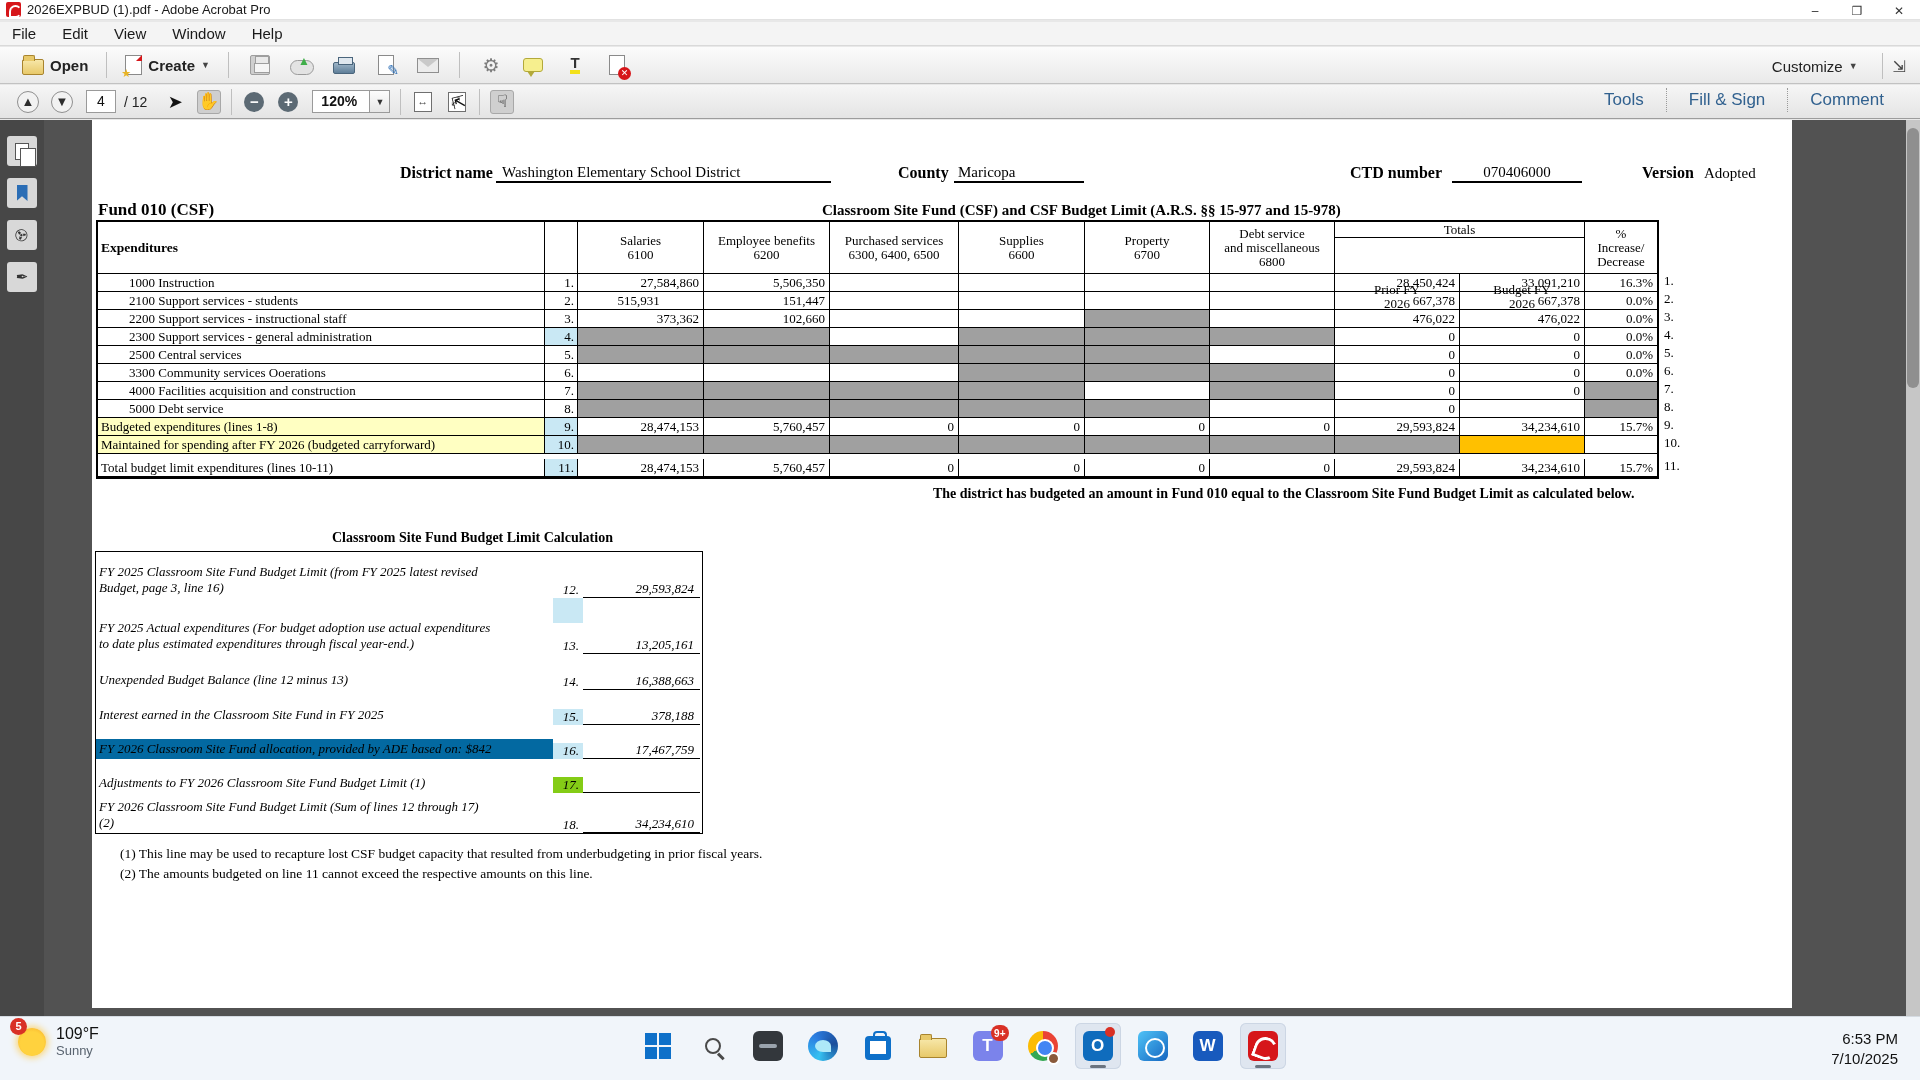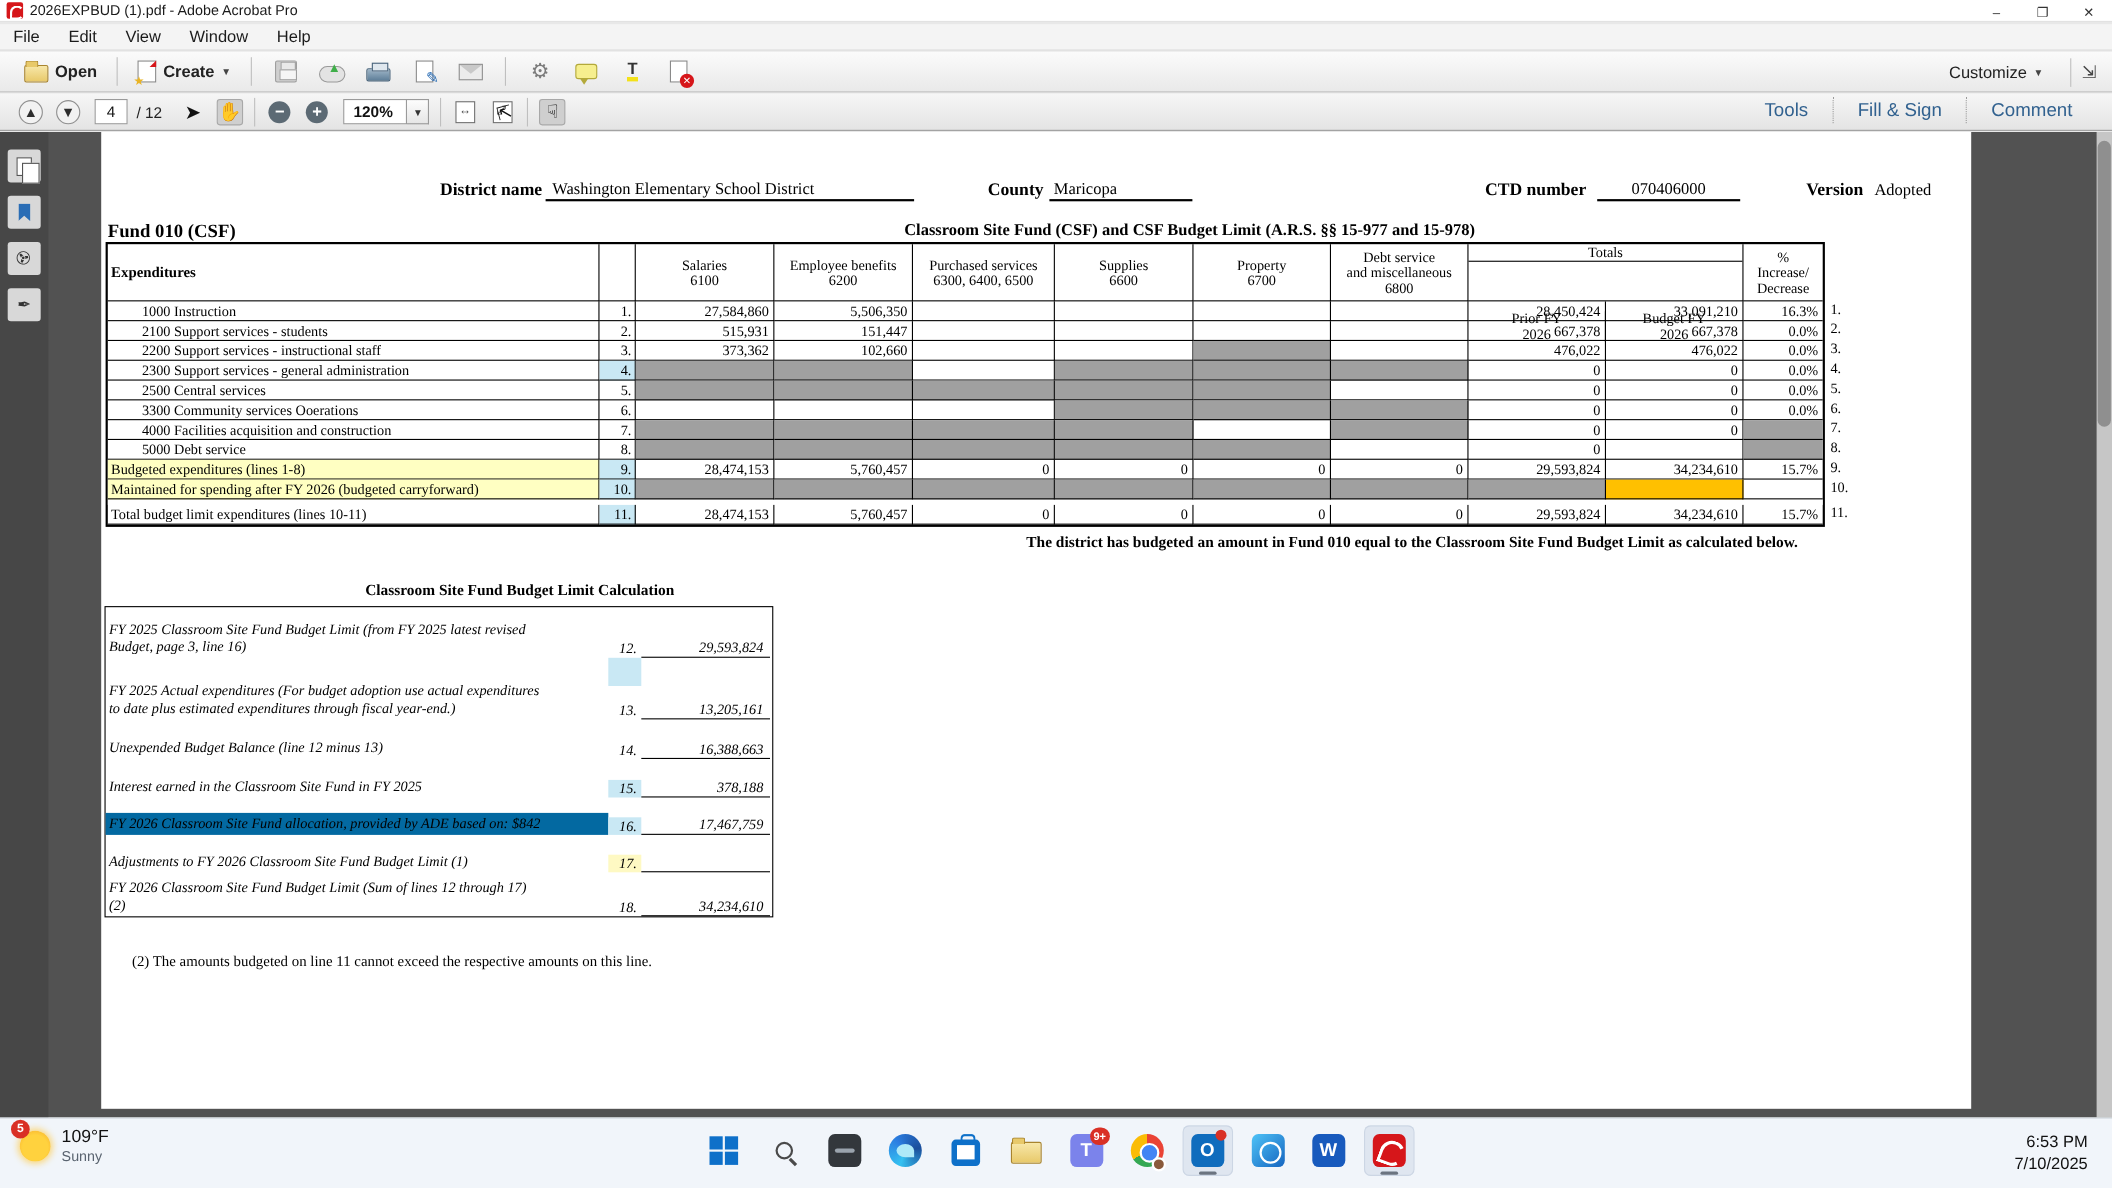--- a/index.html
+++ b/index.html
@@ -351,21 +351,21 @@
           <div class="c num " style="width:126px;"></div>
           <div class="c num " style="width:125px;"></div>
           <div class="c num " style="width:125px;"></div>
           <div class="c num " style="width:125px;">28,450,424</div>
           <div class="c num " style="width:125px;">33,091,210</div>
           <div class="c num " style="width:72px;border-right:none;">16.3%</div>
         </div>
         <div class="trow" style="height:18px">
           <div class="c lab ind " style="width:447px">2100 Support services - students</div>
           <div class="c linecell " style="width:33px">2.</div>
-          <div class="c num " style="width:126px;">515,931</div>
+          <div class="c num " style="width:126px;text-align:center;">515,931</div>
           <div class="c num " style="width:126px;">151,447</div>
           <div class="c num " style="width:129px;"></div>
           <div class="c num " style="width:126px;"></div>
           <div class="c num " style="width:125px;"></div>
           <div class="c num " style="width:125px;"></div>
           <div class="c num " style="width:125px;">667,378</div>
           <div class="c num " style="width:125px;">667,378</div>
           <div class="c num " style="width:72px;border-right:none;">0.0%</div>
         </div>
         <div class="trow" style="height:18px">
@@ -526,30 +526,31 @@
     <div class="cline" style="background:#c9e8f4;">15.</div>
     <div class="cval">378,188</div>
   </div>
         <div class="crow" style="height:34px">
     <div class="clabel" style="background:#0369a1;">FY 2026 Classroom Site Fund allocation, provided by ADE based on:  $842</div>
     <div class="cline" style="background:#c9e8f4;">16.</div>
     <div class="cval">17,467,759</div>
   </div>
         <div class="crow" style="height:34px">
     <div class="clabel" style="">Adjustments to FY 2026 Classroom Site Fund Budget Limit (1)</div>
-    <div class="cline" style="background:#fef9c3;">17.</div>
+    <div class="cline" style="background:#84cc16;">17.</div>
     <div class="cval"></div>
   </div>
         <div class="crow" style="height:40px">
     <div class="clabel" style="">FY 2026 Classroom Site Fund Budget Limit (Sum of lines 12 through 17)<br>(2)</div>
     <div class="cline" style="">18.</div>
     <div class="cval">34,234,610</div>
   </div>
       </div>
 
+    <span class="abs fnote" style="left:28px; top:726px">(1) This line may be used to recapture lost CSF budget capacity that resulted from underbudgeting in prior fiscal years.</span>
     <span class="abs fnote" style="left:28px; top:746px">(2) The amounts budgeted on line 11 cannot exceed the respective amounts on this line.</span>
   </div>
 
   <div id="vscroll">
       <div id="vthumb"></div>
     </div>
 </div>
 
 <div id="taskbar">
   <div id="weather">

